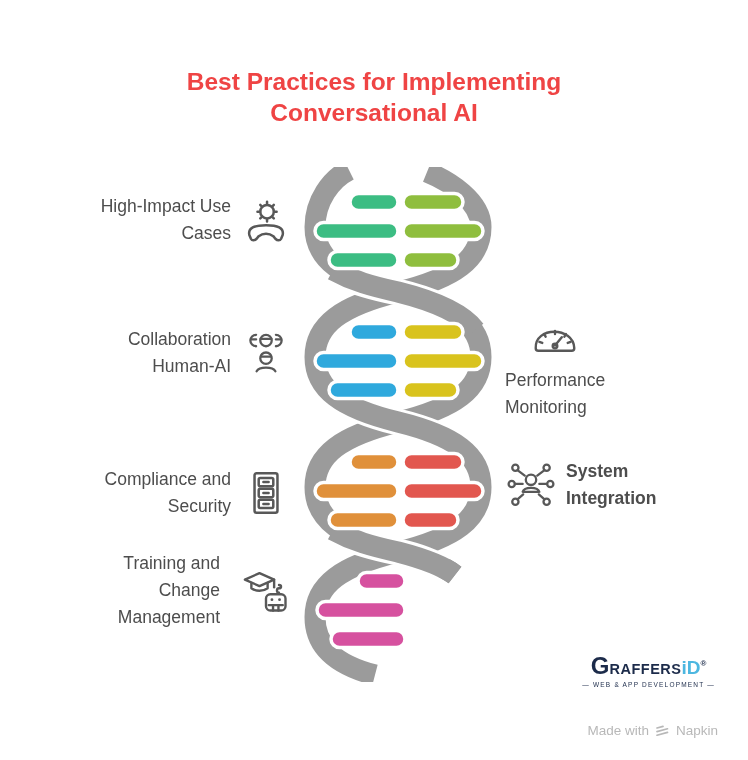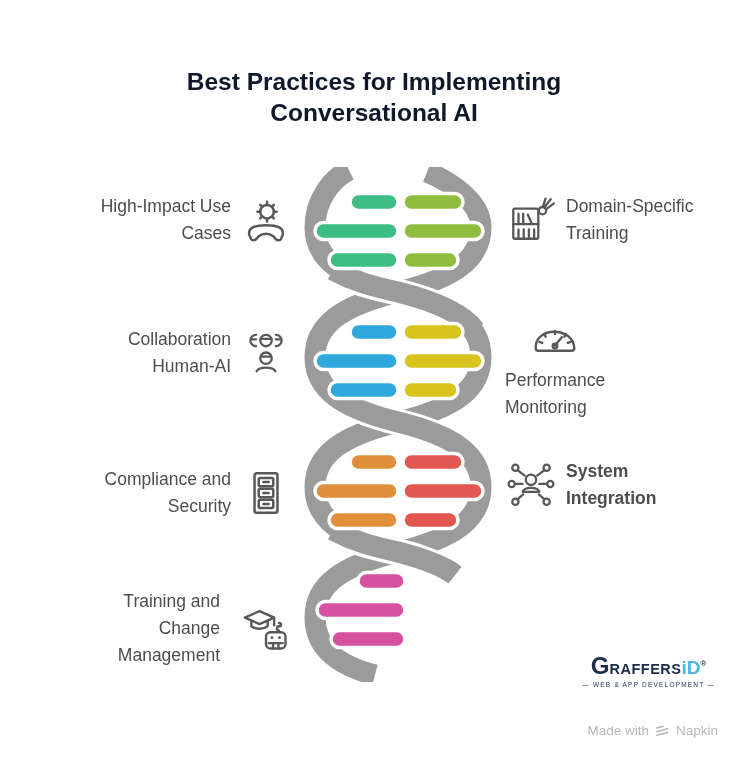--- a/index.html
+++ b/index.html
@@ -1,19 +1,19 @@
 <!DOCTYPE html>
 <html><head>
 <meta charset="utf-8">
 <style>
   html,body{margin:0;padding:0;background:#fff;}
   .stage{position:relative;width:748px;height:760px;background:#ffffff;overflow:hidden;
          font-family:"Liberation Sans", sans-serif;color:#4d4d4d;}
   .title{position:absolute;left:0;top:66px;width:748px;text-align:center;
-         font-size:24.5px;line-height:31px;font-weight:bold;color:#0f172a;}
+         font-size:24.5px;line-height:31px;font-weight:bold;color:#ef4444;}
   .row{position:absolute;display:flex;align-items:center;gap:9px;justify-content:flex-end;}
   .row .label{font-size:17.5px;line-height:27px;color:#4d4d4d;}
   .row-left{right:456px;}
   .row-left .label{text-align:right;order:1;}
   .row-left .icon{order:2;}
   .row-right{left:505px;}
   .icon{width:52px;height:52px;flex:0 0 auto;display:flex;align-items:center;justify-content:center;}
   .icon svg{display:block;}
   .helix{position:absolute;left:303px;top:167px;}
   .logo{position:absolute;right:33px;top:652px;display:flex;flex-direction:column;align-items:center;}
@@ -118,56 +118,40 @@
       <svg width="50" height="50" viewBox="0 0 48 48" fill="none" stroke="#585858" stroke-width="2.4" stroke-linecap="round" stroke-linejoin="round">
         <rect x="13" y="5" width="22" height="38" rx="2"></rect>
         <rect x="17" y="9.5" width="14" height="8" rx="1.5"></rect>
         <rect x="17" y="20" width="14" height="8" rx="1.5"></rect>
         <rect x="17" y="30.5" width="14" height="8" rx="1.5"></rect>
         <path d="M21.5 13.5h5M21.5 24h5M21.5 34.5h5"></path>
       </svg>
     </div>
   </div>
 
-  <div class="row row-left" style="top:588px;gap:20px;">
+  <div class="row row-left" style="top:550px;gap:20px;">
     <div class="label">
       <div>Training and</div>
       <div>Change</div>
       <div>Management</div>
     </div>
     <div class="icon">
       <svg width="52" height="52" viewBox="0 0 48 48" fill="none" stroke="#585858" stroke-width="2.2" stroke-linecap="round" stroke-linejoin="round">
         <path d="M4.5 13.5 18 7.5l13.5 6-13.5 6z"></path>
         <path d="M10.5 16.5v5c4 3 11 3 15 0v-5"></path>
         <path d="M31.5 13.5v7"></path>
         <path d="M36 18.5c2.5 0 2.5 3 0 3s-2.5 4 0 4"></path>
         <rect x="24" y="27" width="18" height="15" rx="4"></rect>
         <circle cx="29.5" cy="32" r="1.3" fill="#585858" stroke="none"></circle>
         <circle cx="36.5" cy="32" r="1.3" fill="#585858" stroke="none"></circle>
         <path d="M26.5 37h13M30.5 37v5M35.5 37v5"></path>
       </svg>
     </div>
   </div>
 
-  <div class="row row-right" style="top:193px;">
-    <div class="icon">
-      <svg width="50" height="50" viewBox="0 0 48 48" fill="none" stroke="#585858" stroke-width="2.2" stroke-linecap="round" stroke-linejoin="round">
-        <rect x="7" y="13" width="24" height="29" rx="1.5"></rect>
-        <path d="M7 28h24"></path>
-        <path d="M12 18v10M16.5 18v10M21 19l4 9"></path>
-        <path d="M12 33v9M17 33v9M22 33v9M27 33v9"></path>
-        <circle cx="35" cy="15" r="3.5"></circle>
-        <path d="M37 11.5 43 4M38.5 13.5 46 8M35.5 11 38 3.5"></path>
-      </svg>
-    </div>
-    <div class="label">
-      <div>Domain-Specific</div>
-      <div>Training</div>
-    </div>
-  </div>
 
   <div class="row row-right" style="top:306px;flex-direction:column;">
     <div class="icon">
       <svg width="50" height="50" viewBox="0 0 48 48" fill="none" stroke="#585858" stroke-width="2.3" stroke-linecap="round" stroke-linejoin="round">
         <path d="M5.5 39.5c-1-21 36-21 37 0 0 1.5-1 2.5-2.5 2.5h-32c-1.5 0-2.5-1-2.5-2.5z"></path>
         <path d="M24 23v3M13.5 26l1.5 2.5M34.5 26 33 28.5M9 33.5l2.8 1M39 33.5l-2.8 1"></path>
         <path d="m24 37 6.5-8"></path>
         <circle cx="24" cy="37.5" r="2.2"></circle>
       </svg>
     </div>

